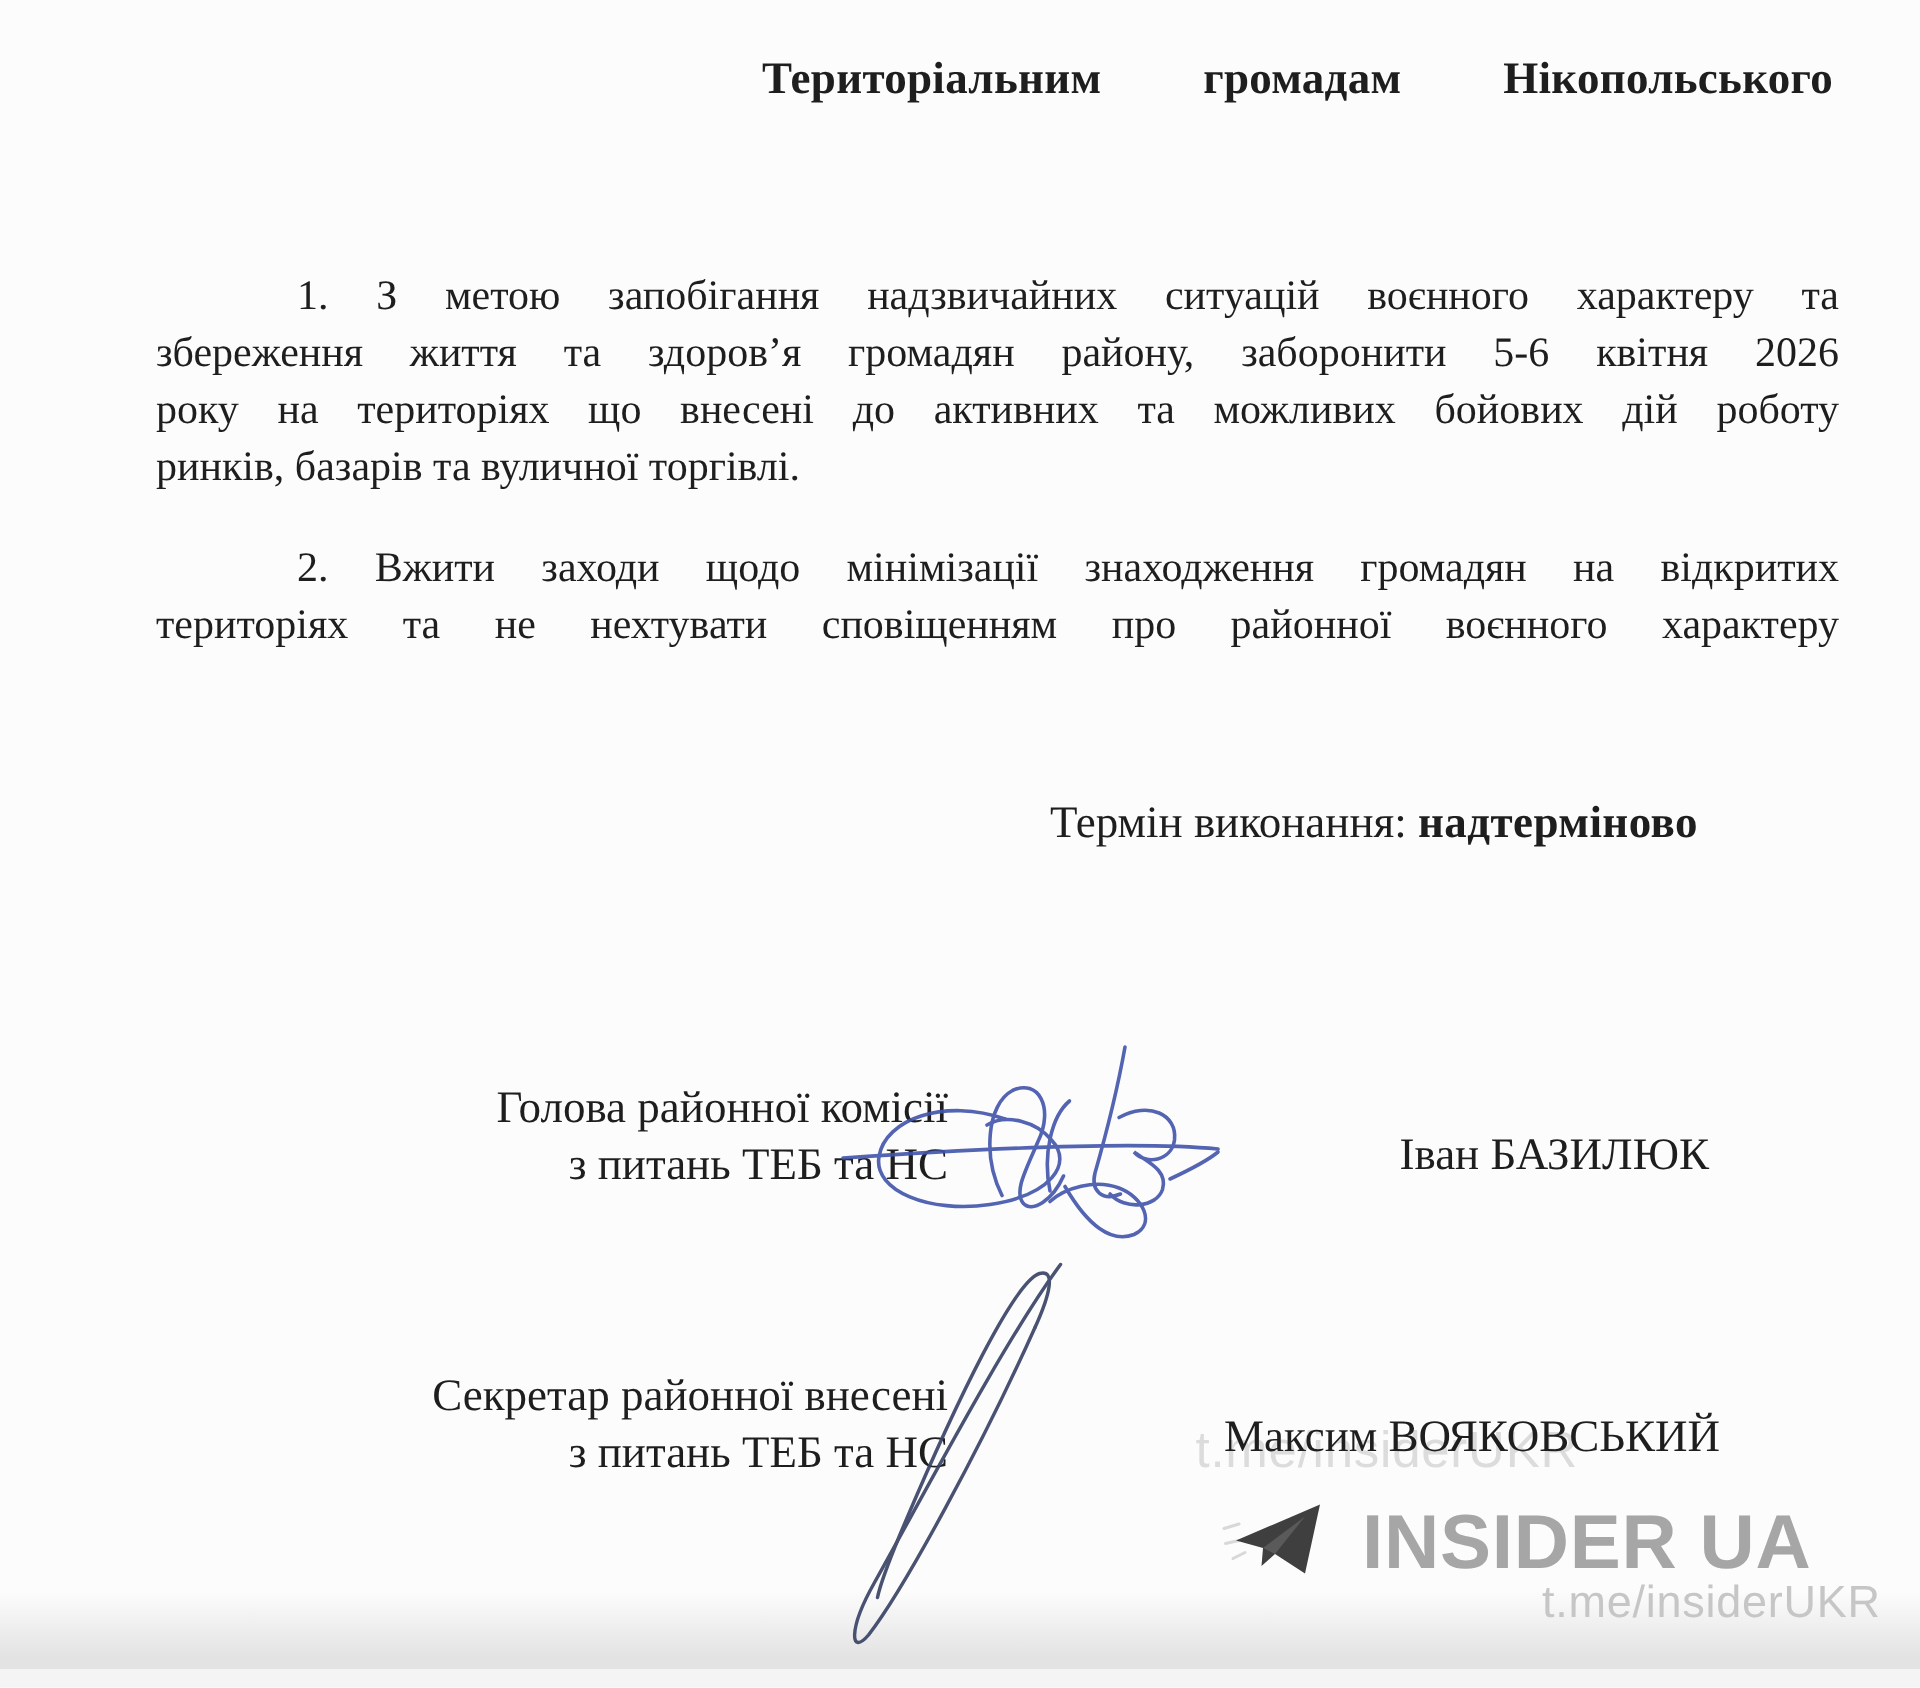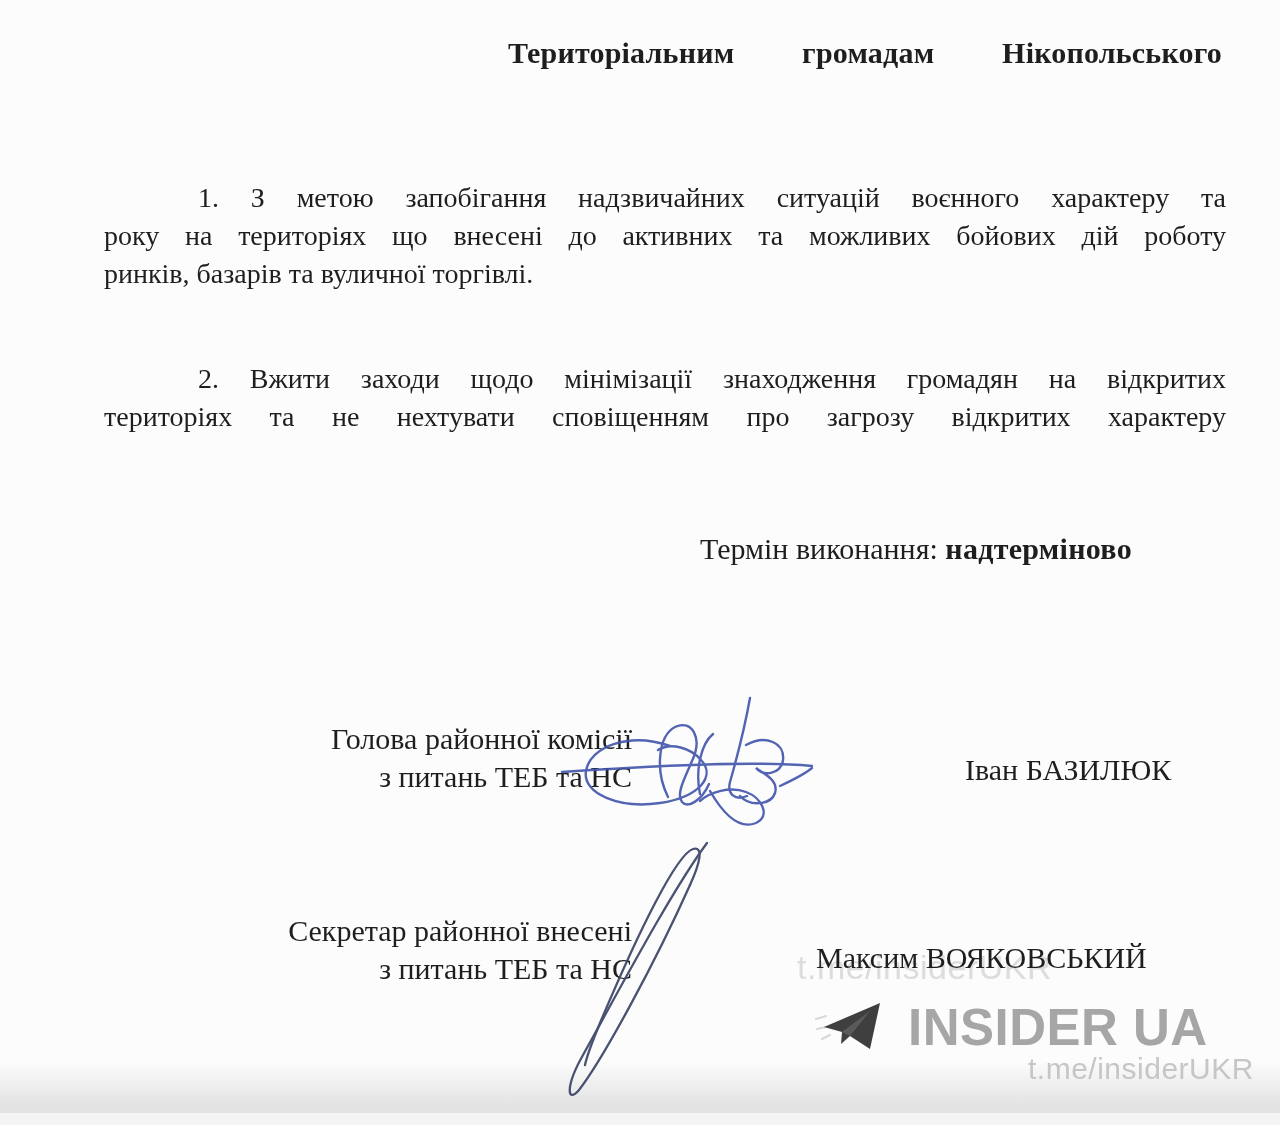--- a/index.html
+++ b/index.html
@@ -32,21 +32,21 @@
   .deadline b{letter-spacing:.3px;}
   .sig-title{
     position:absolute;left:112px;width:520px;
     font-size:30px;line-height:38px;
   }
   #sig1-title{top:720px;}
   #sig2-title{top:912px;}
   .sig-name{
     position:absolute;font-size:30px;white-space:nowrap;z-index:3;
   }
-  #sig1-name{left:933px;top:753px;margin-left:32px;}
+  #sig1-name{left:933px;top:753px;}
   #sig2-name{left:816px;top:941px;}
   
   .sig-svg{position:absolute;z-index:2;}
   #sig1-svg{left:550px;top:676px;}
   #sig2-svg{left:545px;top:833px;}
   
   .wm-faint{
     position:absolute;left:797px;top:948px;z-index:1;
     font-family:"Liberation Sans","DejaVu Sans",sans-serif;
     font-size:34px;color:#dcdcdc;letter-spacing:.5px;
@@ -73,27 +73,28 @@
 <body>
 
 <div class="page">
 
   <div class="addressee" id="addressee">
       <div class="jl">Територіальним громадам Нікопольського</div>
     </div>
 
   <div class="para indent" id="para1">
       <div class="jl">1. З метою запобігання надзвичайних ситуацій воєнного характеру та</div>
+      <div class="jl">збереження життя та здоров’я громадян району, заборонити 5-6 квітня 2026</div>
       <div class="jl">року на територіях що внесені до активних та можливих бойових дій роботу</div>
       <div class="ll">ринків, базарів та вуличної торгівлі.</div>
     </div>
 
   <div class="para indent" id="para2">
       <div class="jl">2. Вжити заходи щодо мінімізації знаходження громадян на відкритих</div>
-      <div class="jl">територіях та не нехтувати сповіщенням про загрозу відкритих характеру</div>
+      <div class="jl">територіях та не нехтувати сповіщенням про районної воєнного характеру</div>
     </div>
 
   <div class="deadline">
     <span>Термін виконання: </span><b>надтерміново</b>
   </div>
 
   <div class="sig-title plain" id="sig1-title">
       <div class="jl">Голова районної комісії</div>
       <div class="ll">з питань ТЕБ та НС</div>
     </div>

